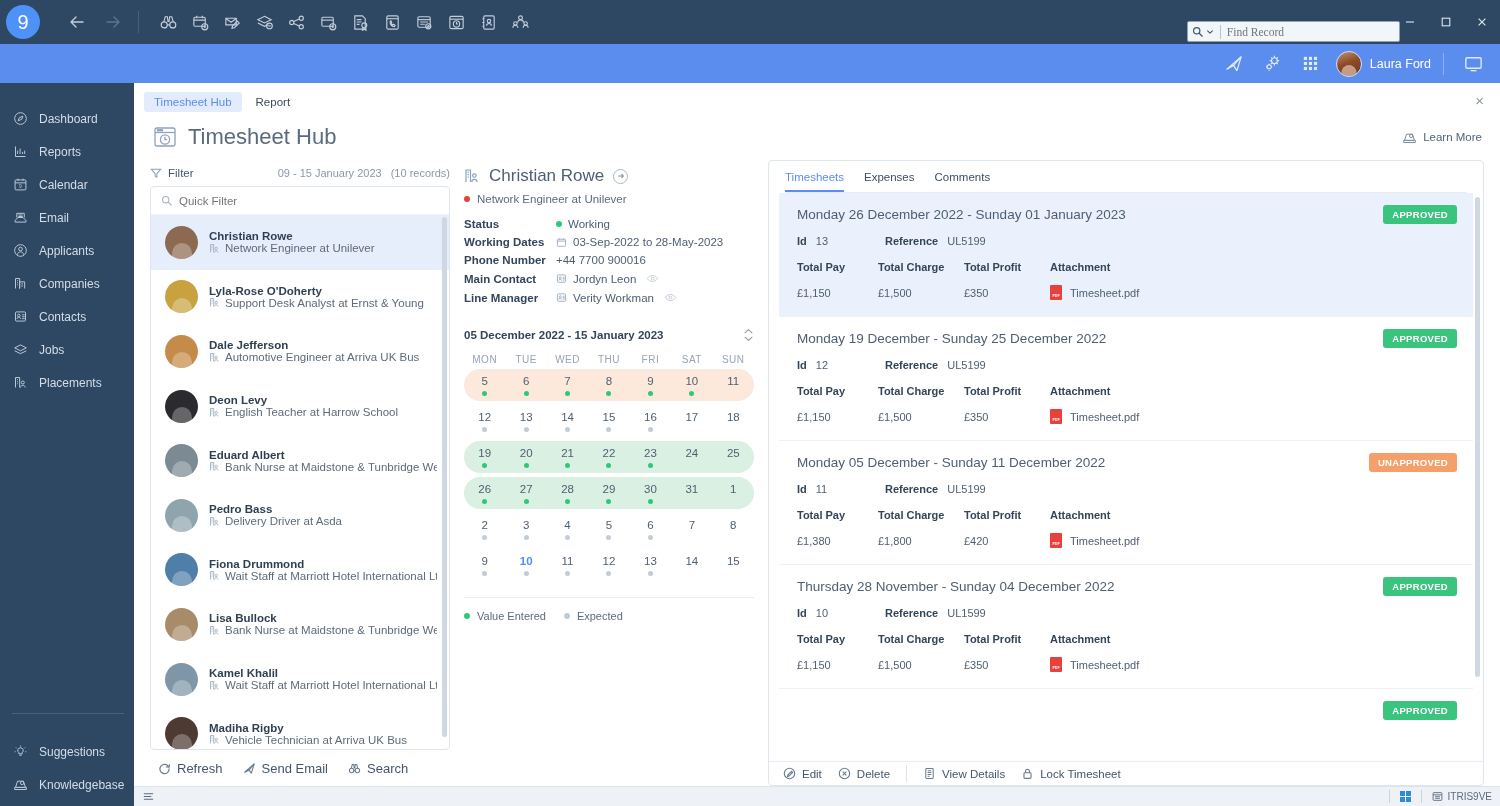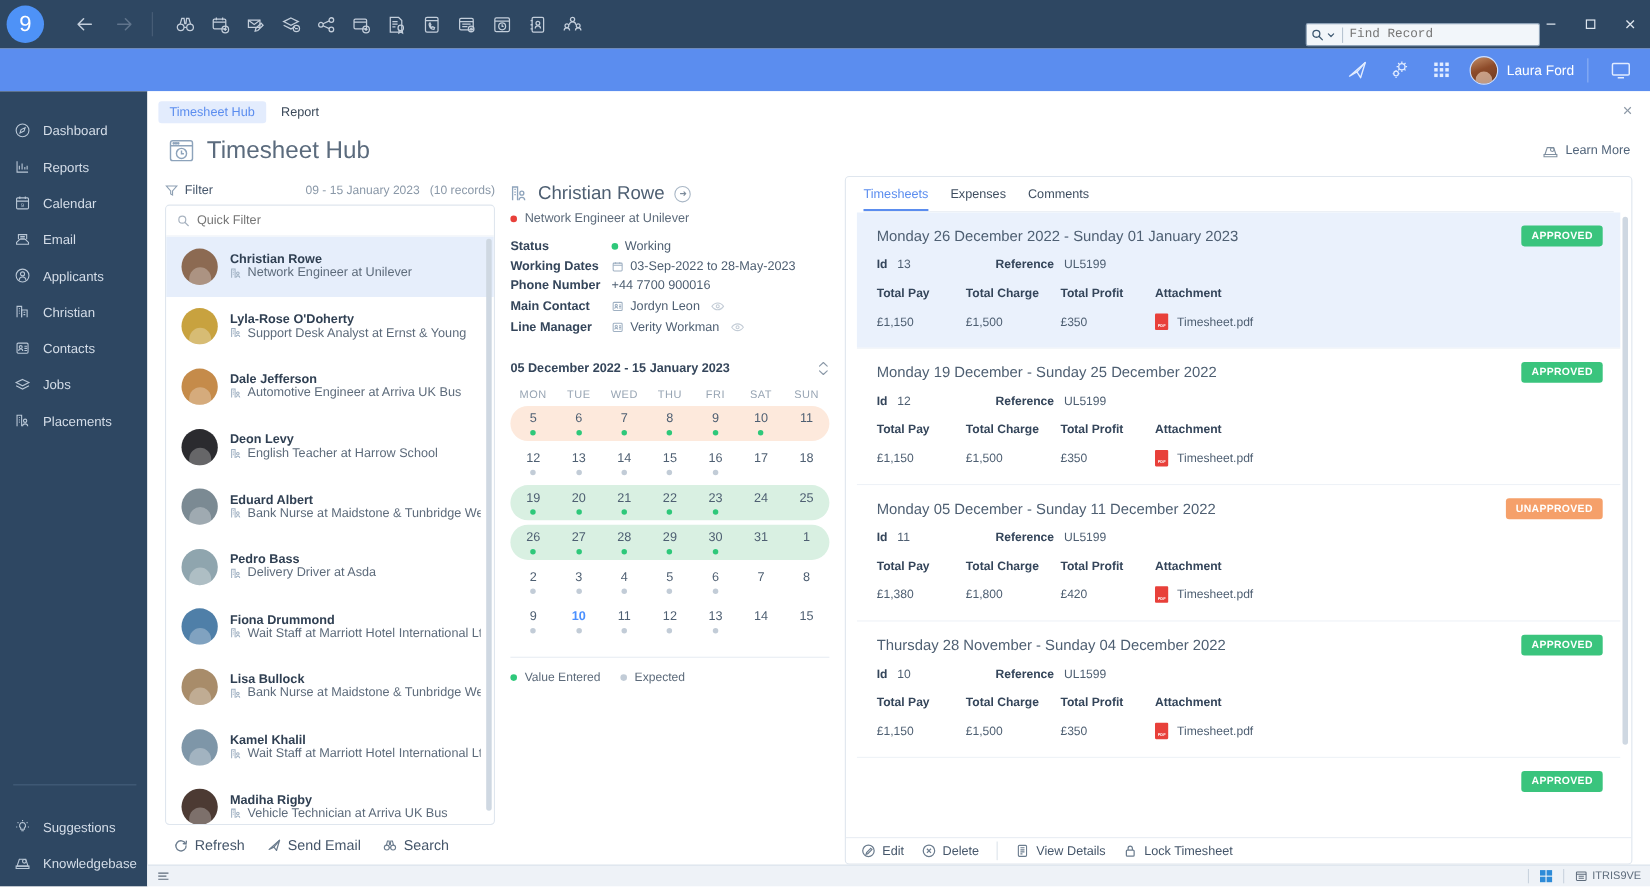--- a/index.html
+++ b/index.html
@@ -31,21 +31,21 @@
   .tb-tools { display: flex; align-items: center; gap: 2px; margin-left: 4px; }
   .findrecord {
     position: absolute; right: 100px; top: 21px; height: 21px; width: 213px;
     background: #f2f6fa; border: 1px solid #8fa3b8; border-radius: 2px;
     display: flex; align-items: center; padding: 0 4px;
   }
   .findrecord .fr-ico { color: #3d5871; display:flex; align-items:center; }
   .findrecord .fr-div { width: 1px; height: 14px; background: #b7c4d1; margin: 0 6px; }
   .findrecord input {
     border: none; outline: none; background: transparent; font-size: 11.5px;
-    color: #9aa8b7; font-family: Liberation Mono, monospace; width: 100%;
+    color: #9aa8b7; font-family: Liberation Serif, serif; width: 100%;
   }
   .winbtns { position: absolute; right: 0; top: 0; height: 44px; display: flex; align-items: center; }
   .winbtn {
     width: 36px; height: 44px; display: flex; align-items: center;
     justify-content: center; color: #dde5ee;
   }
 
   
   .bluebar {
     height: 39px; background: #5b8def; display: flex; align-items: center;
@@ -207,21 +207,21 @@
   .ts-card.sel { background: #eaf1fc; }
   .ts-card + .ts-card { border-top: 1px solid #eef2f7; }
   .ts-title { font-size: 13.5px; color: #4e5f72; }
   .badge {
     position: absolute; right: 16px; top: 12px; font-size: 9.5px; font-weight: bold;
     color: #fff; padding: 4px 9px; border-radius: 3px; letter-spacing: .3px;
   }
   .ts-ids { display: flex; gap: 0; margin-top: 13px; font-size: 11px; }
   .ts-ids .k { font-weight: bold; color: #34455a; }
   .ts-ids .v { color: #4e5f72; margin-left: 9px; }
-  .ts-ids .g1 { width: 108px; }
+  .ts-ids .g1 { width: 88px; }
   .ts-grid { display: grid; grid-template-columns: 81px 86px 86px 1fr; margin-top: 14px; }
   .ts-grid .h { font-size: 11px; font-weight: bold; color: #34455a; }
   .ts-grid .c { font-size: 11px; color: #4e5f72; padding-top: 12px; display: flex; align-items: center; gap: 8px; }
   .pdf-ico {
     width: 12px; height: 15px; background: #e8403a; border-radius: 1px;
     position: relative; flex-shrink: 0;
   }
   .pdf-ico::after {
     content: "PDF"; position: absolute; left: 0; right: 0; bottom: 2px;
     font-size: 3.6px; color: #fff; text-align: center; font-weight: bold;
@@ -498,21 +498,21 @@
       <span>Applicants</span>
     </div>
     <div class="side-item">
       <span class="si-ico">
         <svg width="15" height="15" viewBox="0 0 18 18" fill="none" stroke="currentColor" stroke-width="1.2">
             <path d="M3 15V3h5v12"></path>
             <path d="M8 15V7h6v8"></path>
             <path d="M10 9.5h2M10 12h2M5 5.5h1M5 8h1M5 10.5h1"></path>
           </svg>
       </span>
-      <span>Christian</span>
+      <span>Companies</span>
     </div>
     <div class="side-item">
       <span class="si-ico">
         <svg width="15" height="15" viewBox="0 0 18 18" fill="none" stroke="currentColor" stroke-width="1.2">
             <rect x="3" y="3.5" width="12" height="11" rx="1.2"></rect>
             <circle cx="7" cy="7.8" r="1.6"></circle>
             <path d="M4.8 12c0-1.4 1-2.1 2.2-2.1s2.2.7 2.2 2.1"></path>
             <path d="M11 7h3M11 9.3h3M11 11.6h3"></path>
           </svg>
       </span>

